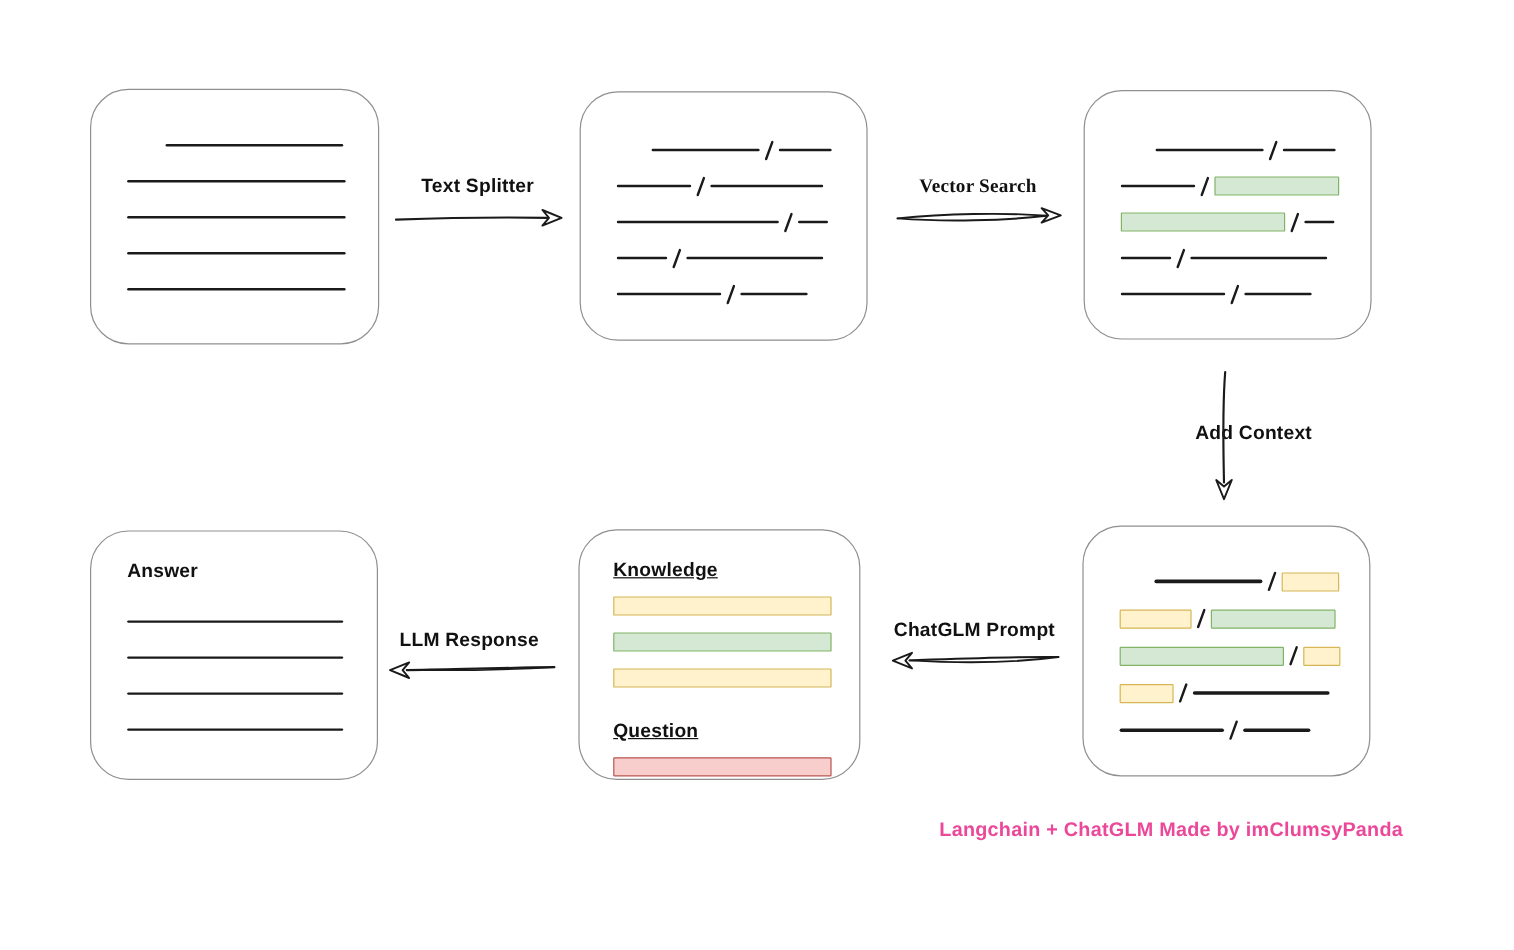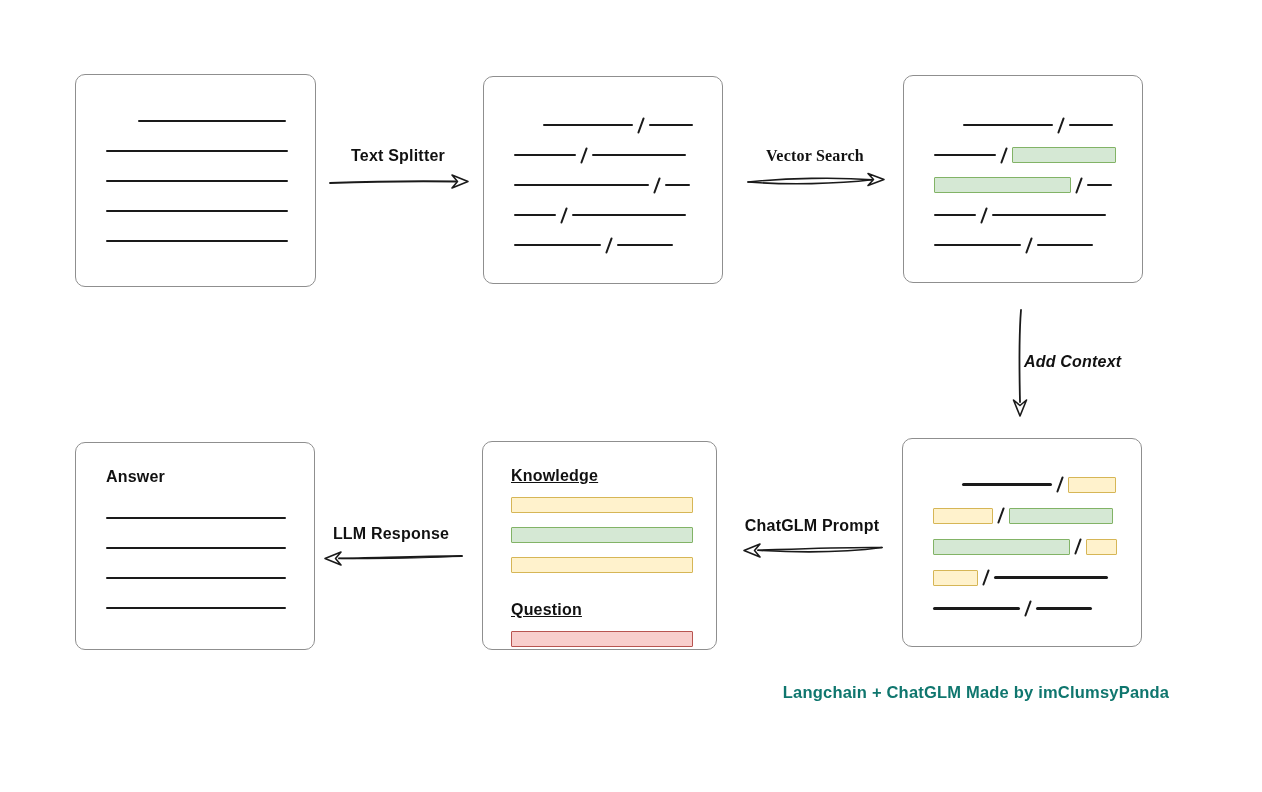--- a/index.html
+++ b/index.html
@@ -1,19 +1,19 @@
 <!DOCTYPE html>
 <html style="--box-border: #8f8f8f; --line: #1a1a1a; --green-fill: #d5e8d4; --green-border: #82b366; --yellow-fill: #fff2cc; --yellow-border: #d6b656; --red-fill: #f8cecc; --red-border: #b85450;"><head>
 <meta charset="utf-8">
 <style>
   html,body{margin:0;padding:0;background:#fff;}
   .canvas{position:relative;width:1262px;height:792px;background:#fff;overflow:hidden;
           font-family:"Liberation Sans",sans-serif;color:#111;}
   .node{position:absolute;background:#fff;border:1.2px solid var(--box-border,#8f8f8f);
-        border-radius:10px;box-sizing:border-box;}
+        border-radius:32px;box-sizing:border-box;}
   #node-document{left:75px;top:74px;width:241px;height:213px;padding:31px 0 0 30px;}
   #node-chunks{left:483px;top:76px;width:240px;height:208px;padding:33px 0 0 30px;}
   #node-vectors{left:903px;top:75px;width:240px;height:208px;padding:34px 0 0 30px;}
   #node-context{left:902px;top:438px;width:240px;height:209px;padding:30px 0 0 30px;}
   #node-prompt{left:482px;top:441px;width:235px;height:209px;padding:24px 0 0 28px;text-decoration:underline;}
   #node-answer{left:75px;top:442px;width:240px;height:208px;padding:24px 0 0 30px;}
   .row{display:flex;align-items:center;height:31px;}
   #node-document .row,#node-chunks .row,#node-vectors .row{height:30px;}
   #node-prompt .row,#node-answer .row{height:30px;}
   .seg{flex:0 0 auto;box-sizing:border-box;}
@@ -26,21 +26,21 @@
          transform:rotate(20deg);margin:0 7px;border-radius:1px;}
   .node-title{font-size:16px;font-weight:600;letter-spacing:.2px;line-height:20px;}
   #node-prompt .rows{margin-top:4px;}
   #node-prompt .node-title.q{margin-top:20px;}
   #node-answer .rows{margin-top:16px;}
   .arrow-label{position:absolute;font-size:16px;font-weight:600;letter-spacing:.2px;
                white-space:nowrap;color:#111;}
   .arrow-label.centered{text-align:center;}
   .arrow{position:absolute;}
   .caption{position:absolute;left:756px;top:683px;width:440px;text-align:center;
-           font-size:16.5px;font-weight:600;letter-spacing:.2px;color:#0f766e;}
+           font-size:16.5px;font-weight:600;letter-spacing:.2px;color:#ec4899;}
 </style>
 </head>
 <body>
 
 <div class="canvas">
 
   <div class="node" id="node-document">
     <div class="rows">
         <div class="row">
           <span class="seg gap" style="width: 32px;"></span>
@@ -199,21 +199,21 @@
     <path d="M 130 5 L 146 11.5 L 130 18 L 135.5 11.5 Z" fill="#fff" stroke="#1a1a1a" stroke-width="1.6" stroke-linejoin="round"></path>
   </svg>
 
   <div class="arrow-label centered" style="left:742px;top:147px;width:146px;font-family:Liberation Serif, serif;">Vector Search</div>
   <svg class="arrow" style="left:742px;top:168px;" width="148" height="24" viewBox="0 0 148 24">
     <path d="M 6 14 C 45 10, 95 9, 130 11.8" fill="none" stroke="#1a1a1a" stroke-width="1.6" stroke-linecap="round"></path>
     <path d="M 6 14 C 45 17, 95 16, 130 11.8" fill="none" stroke="#1a1a1a" stroke-width="1.6" stroke-linecap="round"></path>
     <path d="M 126 5.5 L 142 11.5 L 126 17.5 L 131.5 11.5 Z" fill="#fff" stroke="#1a1a1a" stroke-width="1.6" stroke-linejoin="round"></path>
   </svg>
 
-  <div class="arrow-label" style="left:1024px;top:353px;font-style:italic;">Add Context</div>
+  <div class="arrow-label" style="left:996px;top:353px;">Add Context</div>
   <svg class="arrow" style="left:1004px;top:306px;" width="32" height="114" viewBox="0 0 32 114">
     <path d="M 17 4 C 14.5 35, 15.5 70, 16 96" fill="none" stroke="#1a1a1a" stroke-width="1.8" stroke-linecap="round"></path>
     <path d="M 9.5 94 L 16 110 L 22.5 94 L 16 99.5 Z" fill="#fff" stroke="#1a1a1a" stroke-width="1.6" stroke-linejoin="round"></path>
   </svg>
 
   <div class="arrow-label centered" style="left:736px;top:517px;width:152px;">ChatGLM Prompt</div>
   <svg class="arrow" style="left:736px;top:538px;" width="152" height="22" viewBox="0 0 152 22">
     <path d="M 146 9.5 C 105 9, 60 11, 22 12.3" fill="none" stroke="#1a1a1a" stroke-width="1.6" stroke-linecap="round"></path>
     <path d="M 146 9.5 C 105 15, 60 14.5, 22 12.3" fill="none" stroke="#1a1a1a" stroke-width="1.6" stroke-linecap="round"></path>
     <path d="M 24 6 L 8 12.5 L 24 19 L 18.5 12.5 Z" fill="#fff" stroke="#1a1a1a" stroke-width="1.6" stroke-linejoin="round"></path>

